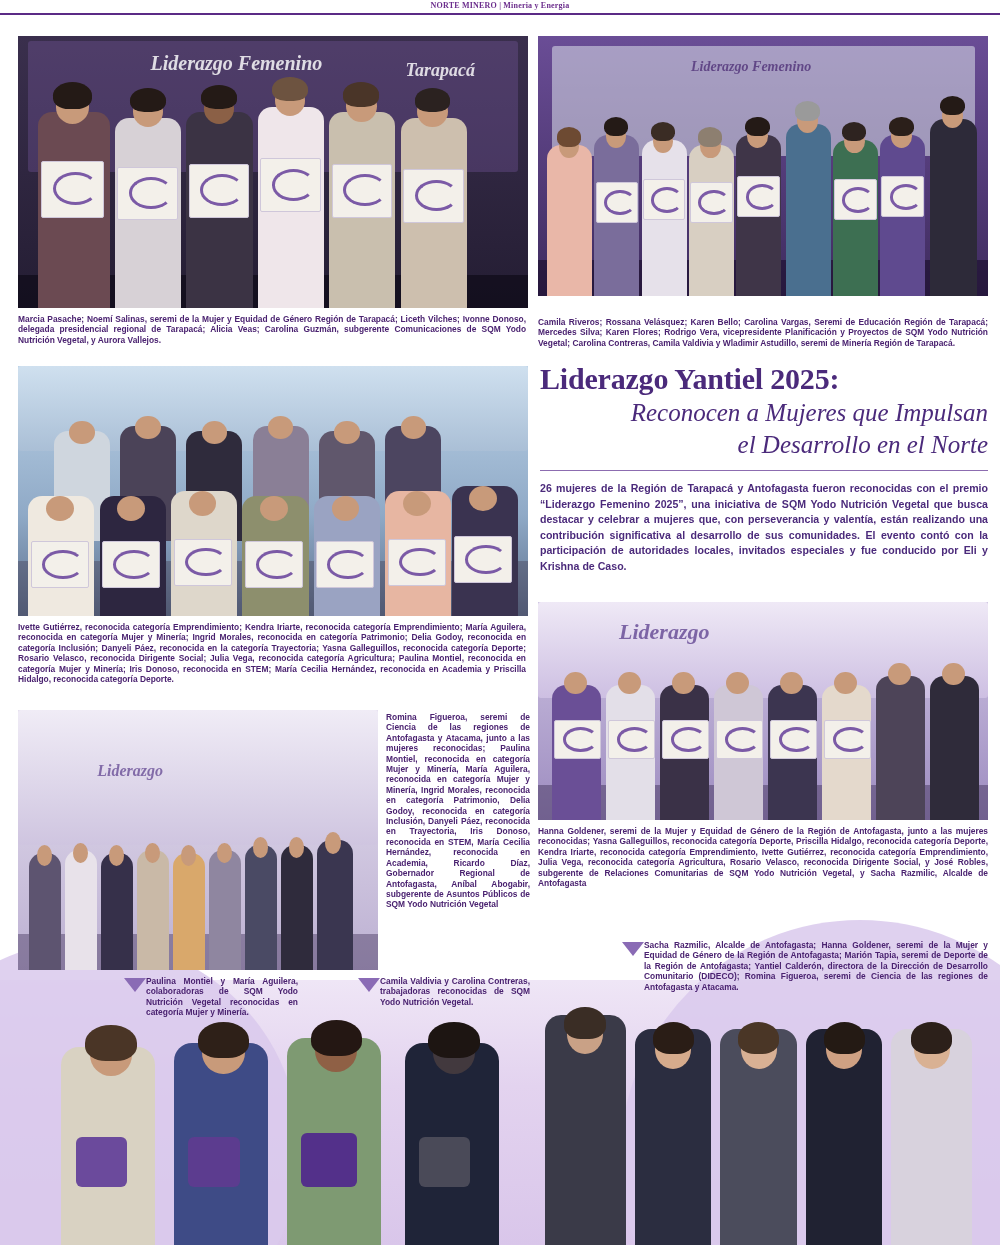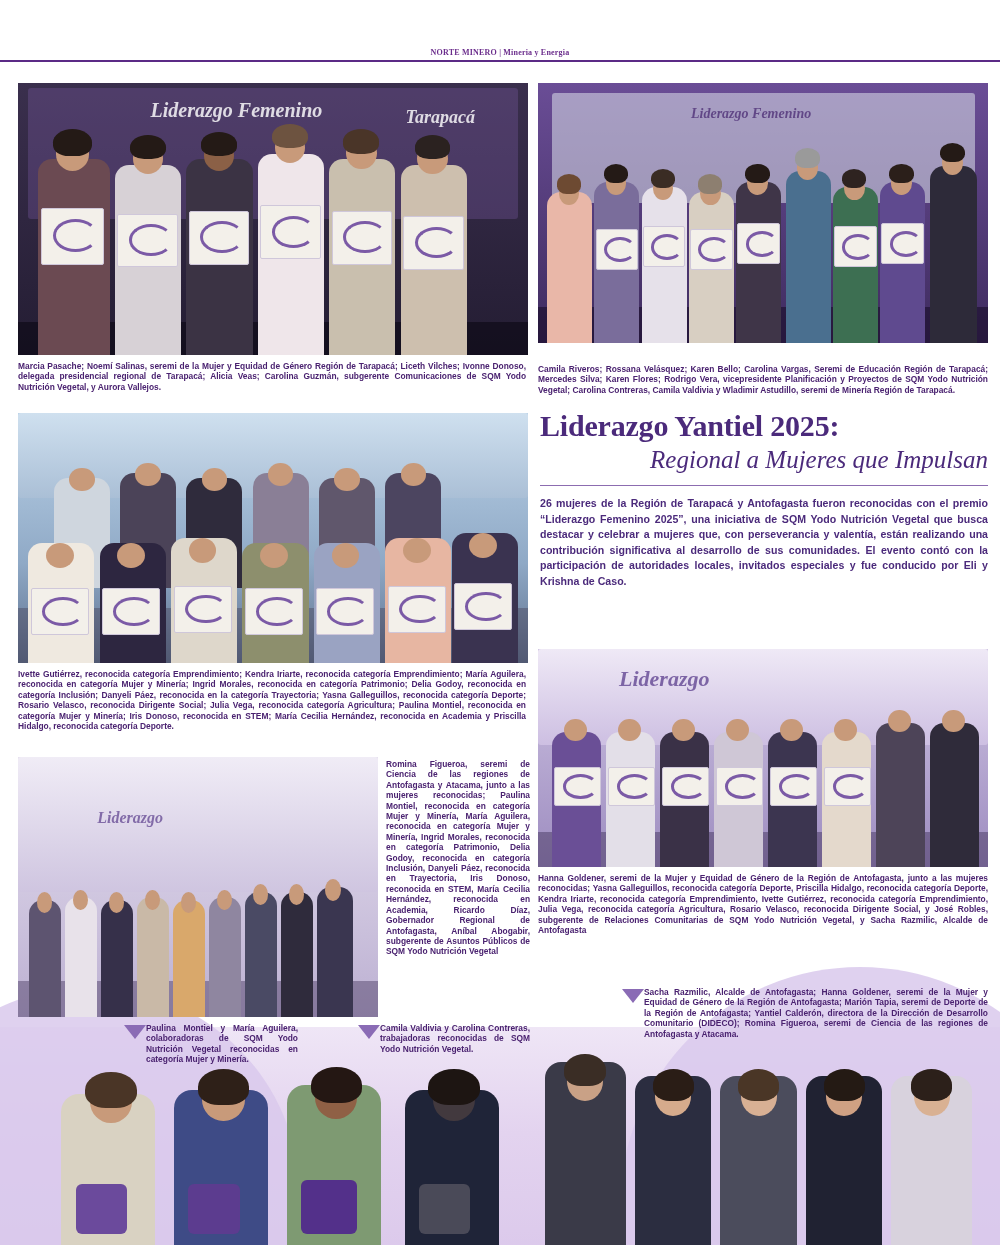--- a/index.html
+++ b/index.html
@@ -11,21 +11,20 @@
     width: 1000px;
     height: 1245px;
     position: relative;
     font-family: "Liberation Sans", sans-serif;
     overflow: hidden;
   }
   .page {
     position: absolute;
     inset: 0;
     background: #ffffff;
-    margin-top: 47px;
   }
   
   .masthead {
     position: absolute;
     top: 0; left: 0;
     width: 1000px;
     height: 14px;
     background: #ffffff;
     text-align: center;
   }
@@ -337,21 +336,22 @@
 
       <div class="person" style="left:85%; width:13%; height:52%; background:#3a3350;"></div>
       <div class="head" style="left:88.5%; top:48%; width:5.4%; height:10%;"></div>
       <div class="plaque" style="left:85.5%; top:68%; width:11%; height:18%;"></div>
     </div>
   </div>
   <div class="caption" style="left:18px; top:622px; width:508px;">Ivette Gutiérrez, reconocida categoría Emprendimiento; Kendra Iriarte, reconocida categoría Emprendimiento; María Aguilera, reconocida en categoría Mujer y Minería; Ingrid Morales, reconocida en categoría Patrimonio; Delia Godoy, reconocida en categoría Inclusión; Danyeli Páez, reconocida en la categoría Trayectoria; Yasna Galleguillos, reconocida categoría Deporte; Rosario Velasco, reconocida Dirigente Social; Julia Vega, reconocida categoría Agricultura; Paulina Montiel, reconocida en categoría Mujer y Minería; Iris Donoso, reconocida en STEM; María Cecilia Hernández, reconocida en Academia y Priscilla Hidalgo, reconocida categoría Deporte.</div>
 
   <div class="headline-block">
     <div class="headline-1">Liderazgo Yantiel 2025:</div>
-    <div class="headline-2">Regional a Mujeres que Impulsan</div>
+    <div class="headline-2">Reconocen a Mujeres que Impulsan</div>
+    <div class="headline-2">el Desarrollo en el Norte</div>
     <div class="headline-rule"></div>
     <div class="lede">26 mujeres de la Región de Tarapacá y Antofagasta fueron reconocidas con el premio “Liderazgo Femenino 2025”, una iniciativa de SQM Yodo Nutrición Vegetal que busca destacar y celebrar a mujeres que, con perseverancia y valentía, están realizando una contribución significativa al desarrollo de sus comunidades. El evento contó con la participación de autoridades locales, invitados especiales y fue conducido por Eli y Krishna de Caso.</div>
   </div>
 
   <div class="photo" style="left:538px; top:602px; width:450px; height:218px;">
     <div class="stage stage-bg-light">
       <div class="backdrop" style="left:0; top:0; width:100%; height:44%; background:linear-gradient(180deg,#efe9f6,#cdbfe2);"></div>
       <div class="brandmark" style="left:18%; top:8%; font-size:22px; color:rgba(90,60,140,.75);">Liderazgo</div>
       <div class="floor" style="height:16%; background:rgba(60,45,85,.45);"></div>
 

